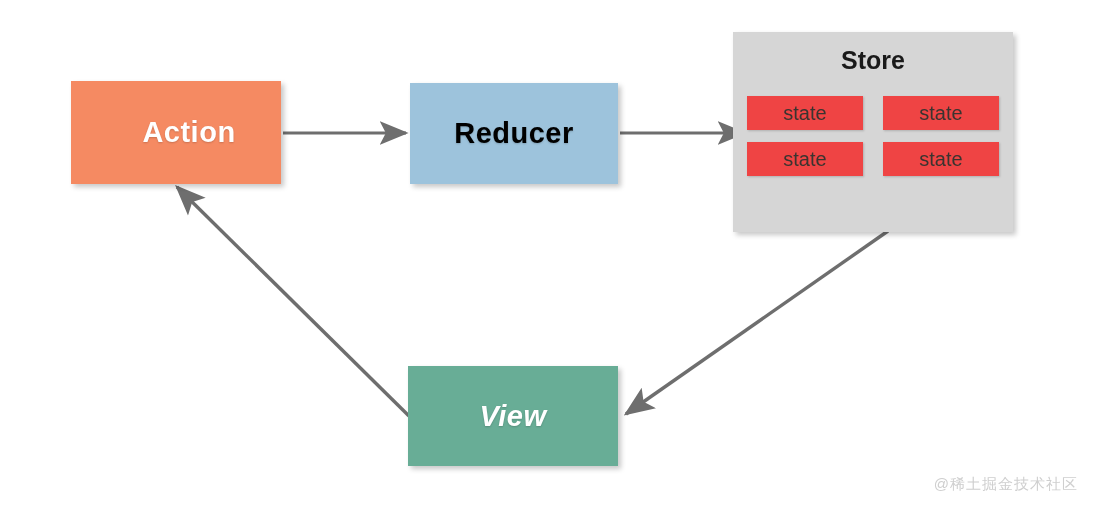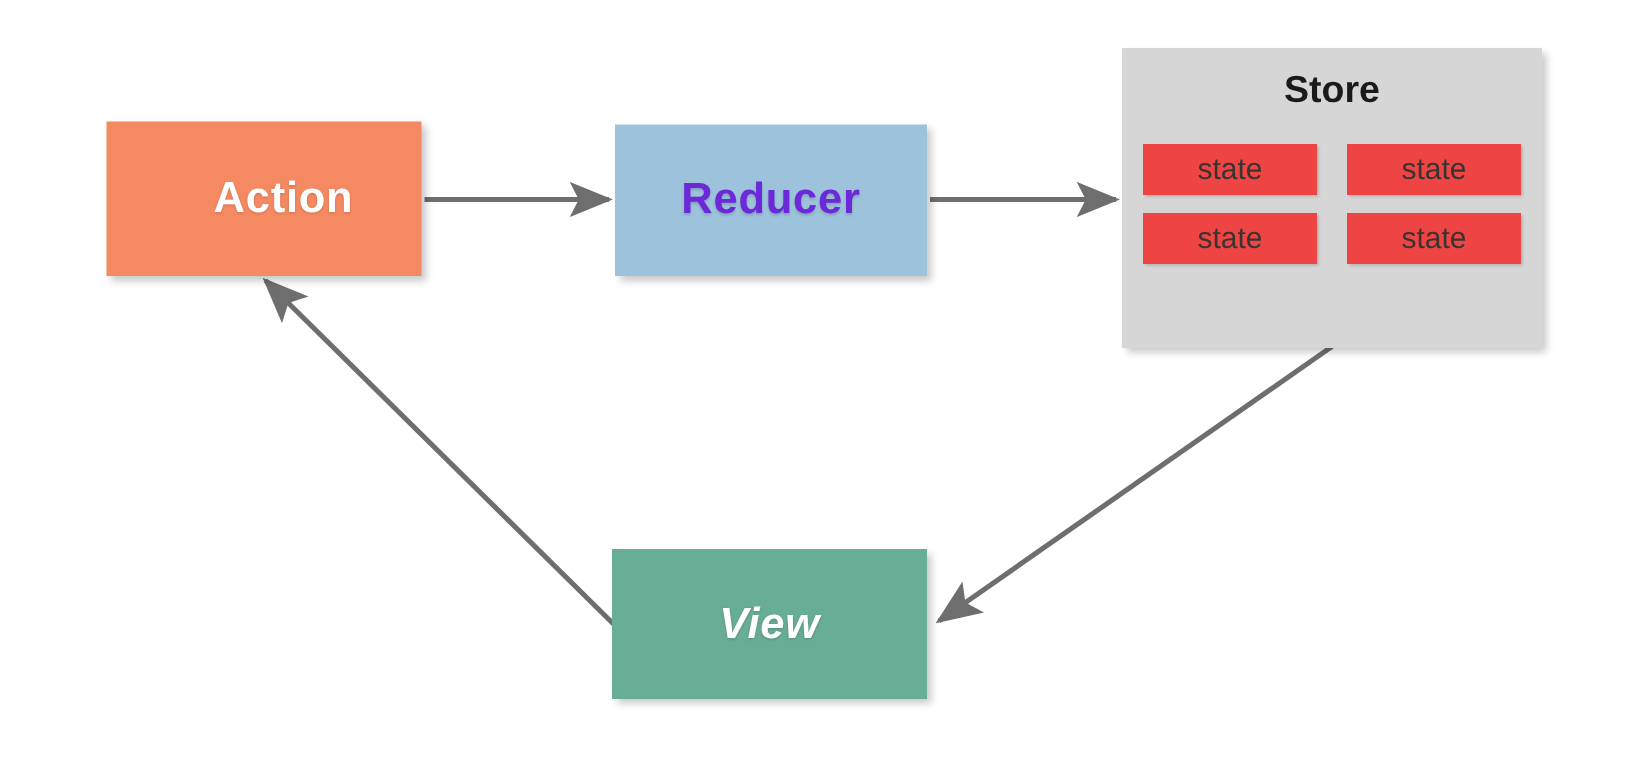--- a/index.html
+++ b/index.html
@@ -47,41 +47,41 @@
 
   
   #node-reducer {
     left: 410px;
     top: 83px;
     width: 208px;
     height: 101px;
     background: #9DC3DC;
   }
   #node-reducer .node-label {
-    color: #6d28d9;
+    color: #000000;
     font-size: 29px;
   }
 
   
   #node-view {
     left: 408px;
     top: 366px;
     width: 210px;
     height: 100px;
     background: #68AD96;
   }
   #node-view .node-label {
     color: #ffffff;
     font-size: 29px;
     font-style: italic;
   }
 
   
   #node-store {
-    left: 748px;
+    left: 733px;
     top: 32px;
     width: 280px;
     height: 200px;
     background: #D6D6D6;
     display: block;
     padding: 0;
   }
   #store-title {
     position: absolute;
     left: 0;
@@ -179,14 +179,15 @@
   <div class="node" id="node-store">
     <div id="store-title">Store</div>
     <div id="store-grid">
       <div class="state-chip">state</div>
       <div class="state-chip">state</div>
       <div class="state-chip">state</div>
       <div class="state-chip">state</div>
     </div>
   </div>
 
+  <div id="watermark">@稀土掘金技术社区</div>
 
 </div>
 
 </body></html>

